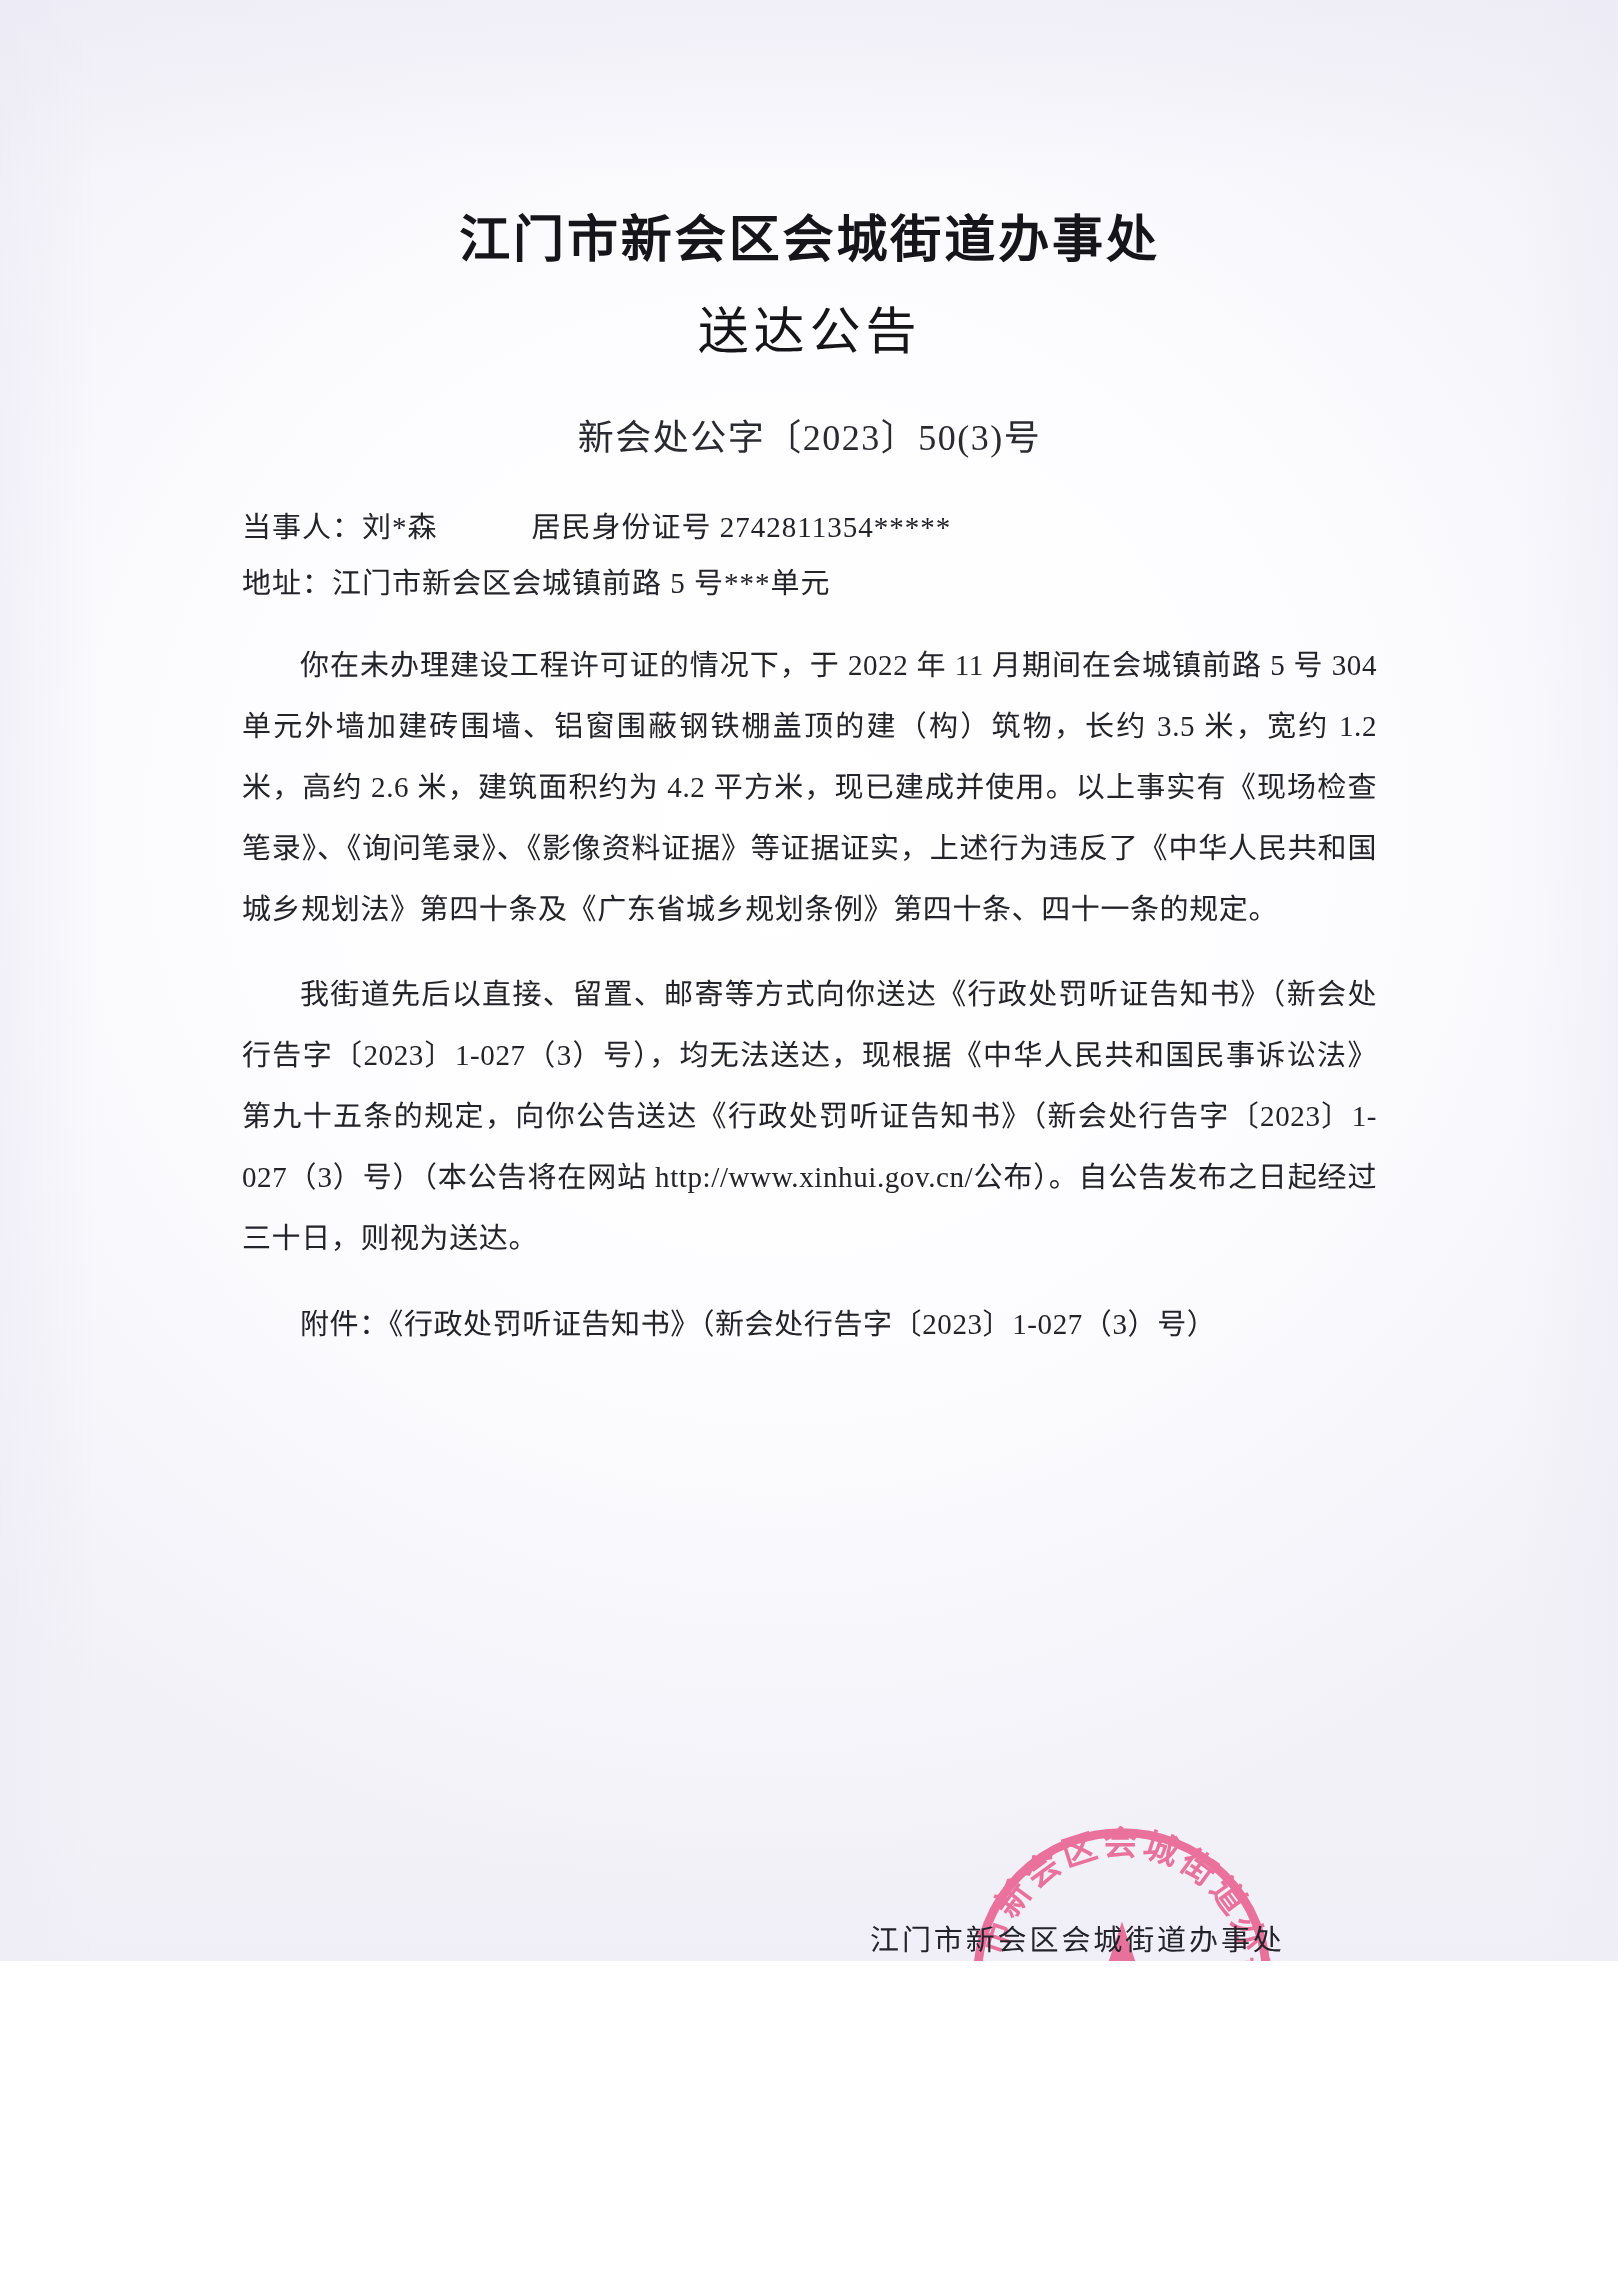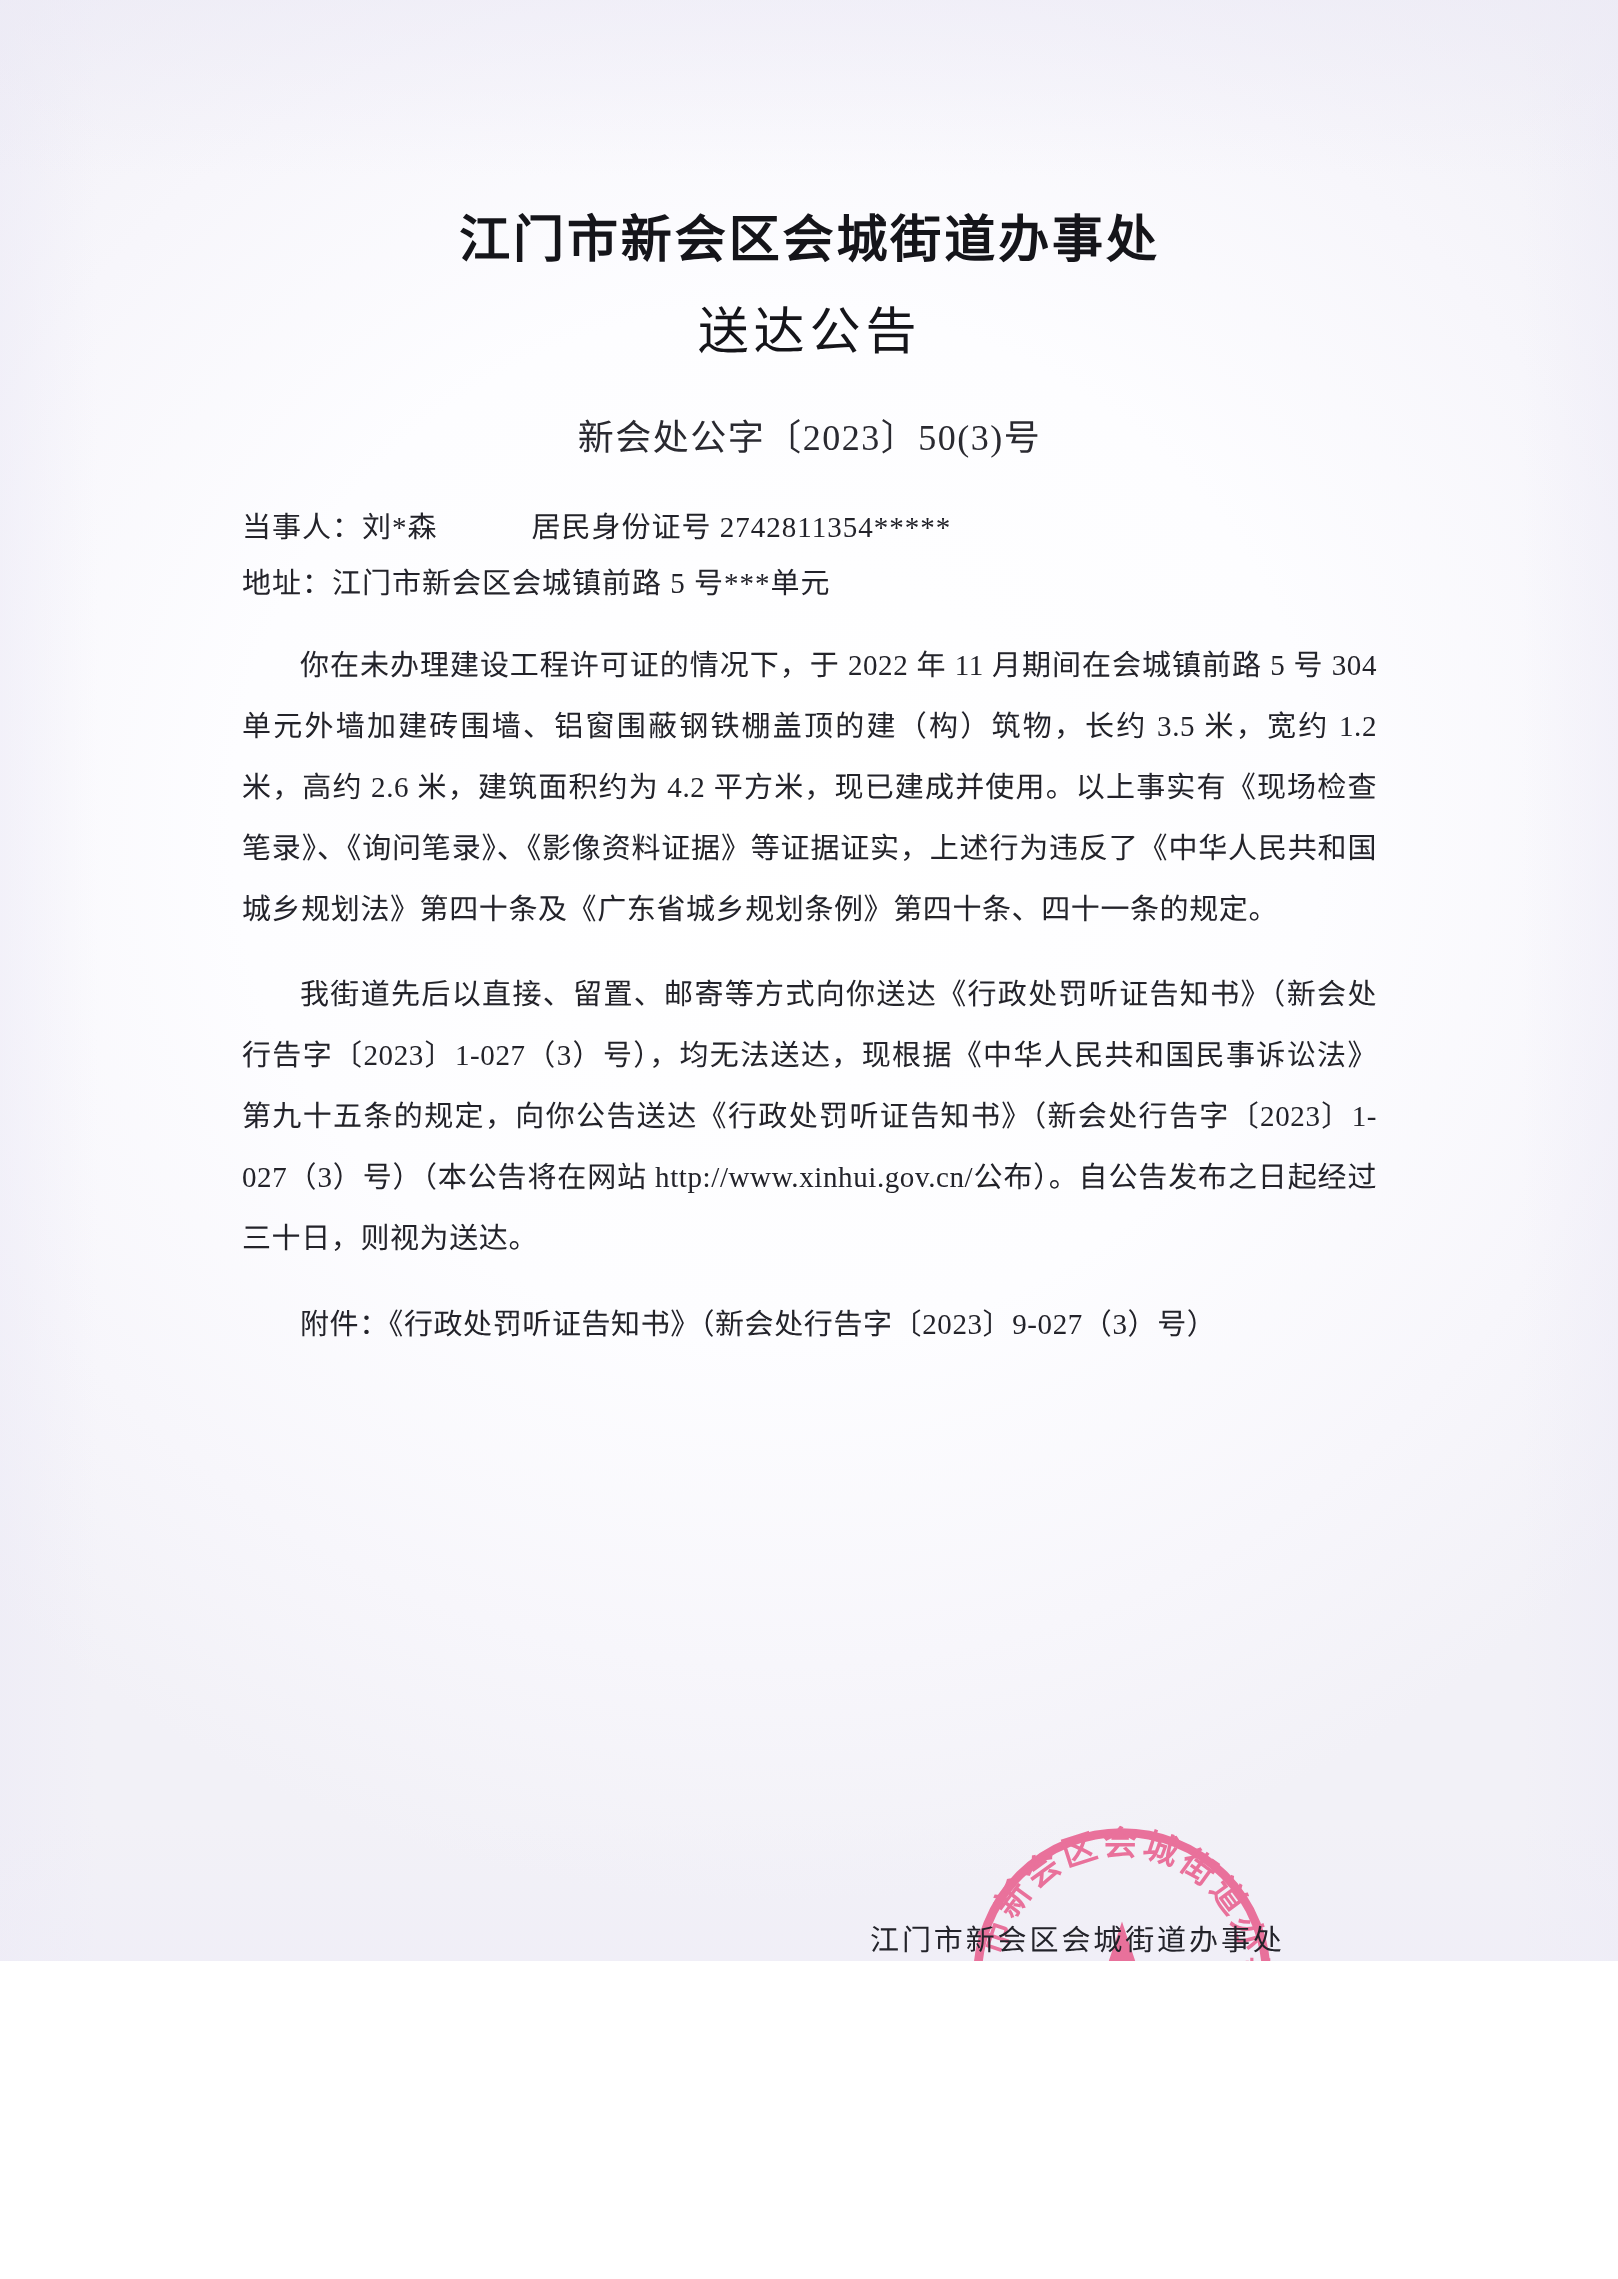--- a/index.html
+++ b/index.html
@@ -157,21 +157,21 @@
     <div class="doc-number">新会处公字〔2023〕50(3)号</div>
 
     <div class="party-block">
       <div class="party-line"><span>当事人：刘*森</span><span style="display:inline-block;width:94px"></span><span>居民身份证号 2742811354*****</span></div>
       <div class="party-line">地址：江门市新会区会城镇前路 5 号***单元</div>
     </div>
 
     <div class="body-block">
       <p class="para">你在未办理建设工程许可证的情况下，于 2022 年 11 月期间在会城镇前路 5 号 304 单元外墙加建砖围墙、铝窗围蔽钢铁棚盖顶的建（构）筑物，长约 3.5 米，宽约 1.2 米，高约 2.6 米，建筑面积约为 4.2 平方米，现已建成并使用。以上事实有《现场检查笔录》、《询问笔录》、《影像资料证据》等证据证实，上述行为违反了《中华人民共和国城乡规划法》第四十条及《广东省城乡规划条例》第四十条、四十一条的规定。</p>
       <p class="para">我街道先后以直接、留置、邮寄等方式向你送达《行政处罚听证告知书》（新会处行告字〔2023〕1-027（3）号），均无法送达，现根据《中华人民共和国民事诉讼法》第九十五条的规定，向你公告送达《行政处罚听证告知书》（新会处行告字〔2023〕1-027（3）号）（本公告将在网站 http://www.xinhui.gov.cn/公布）。自公告发布之日起经过三十日，则视为送达。</p>
-      <p class="para">附件：《行政处罚听证告知书》（新会处行告字〔2023〕9-027（3）号）</p>
+      <p class="para">附件：《行政处罚听证告知书》（新会处行告字〔2023〕1-027（3）号）</p>
     </div>
 
   </div>
 
   <div class="seal">
     <svg viewBox="0 0 330 330" xmlns="http://www.w3.org/2000/svg" aria-hidden="true">
       <defs>
         <path id="sealArc" d="M 40,165 A 125,125 0 1 1 290,165" fill="none"></path>
       </defs>
       <circle cx="165" cy="165" r="148" fill="none" stroke="#e8608f" stroke-width="9"></circle>

